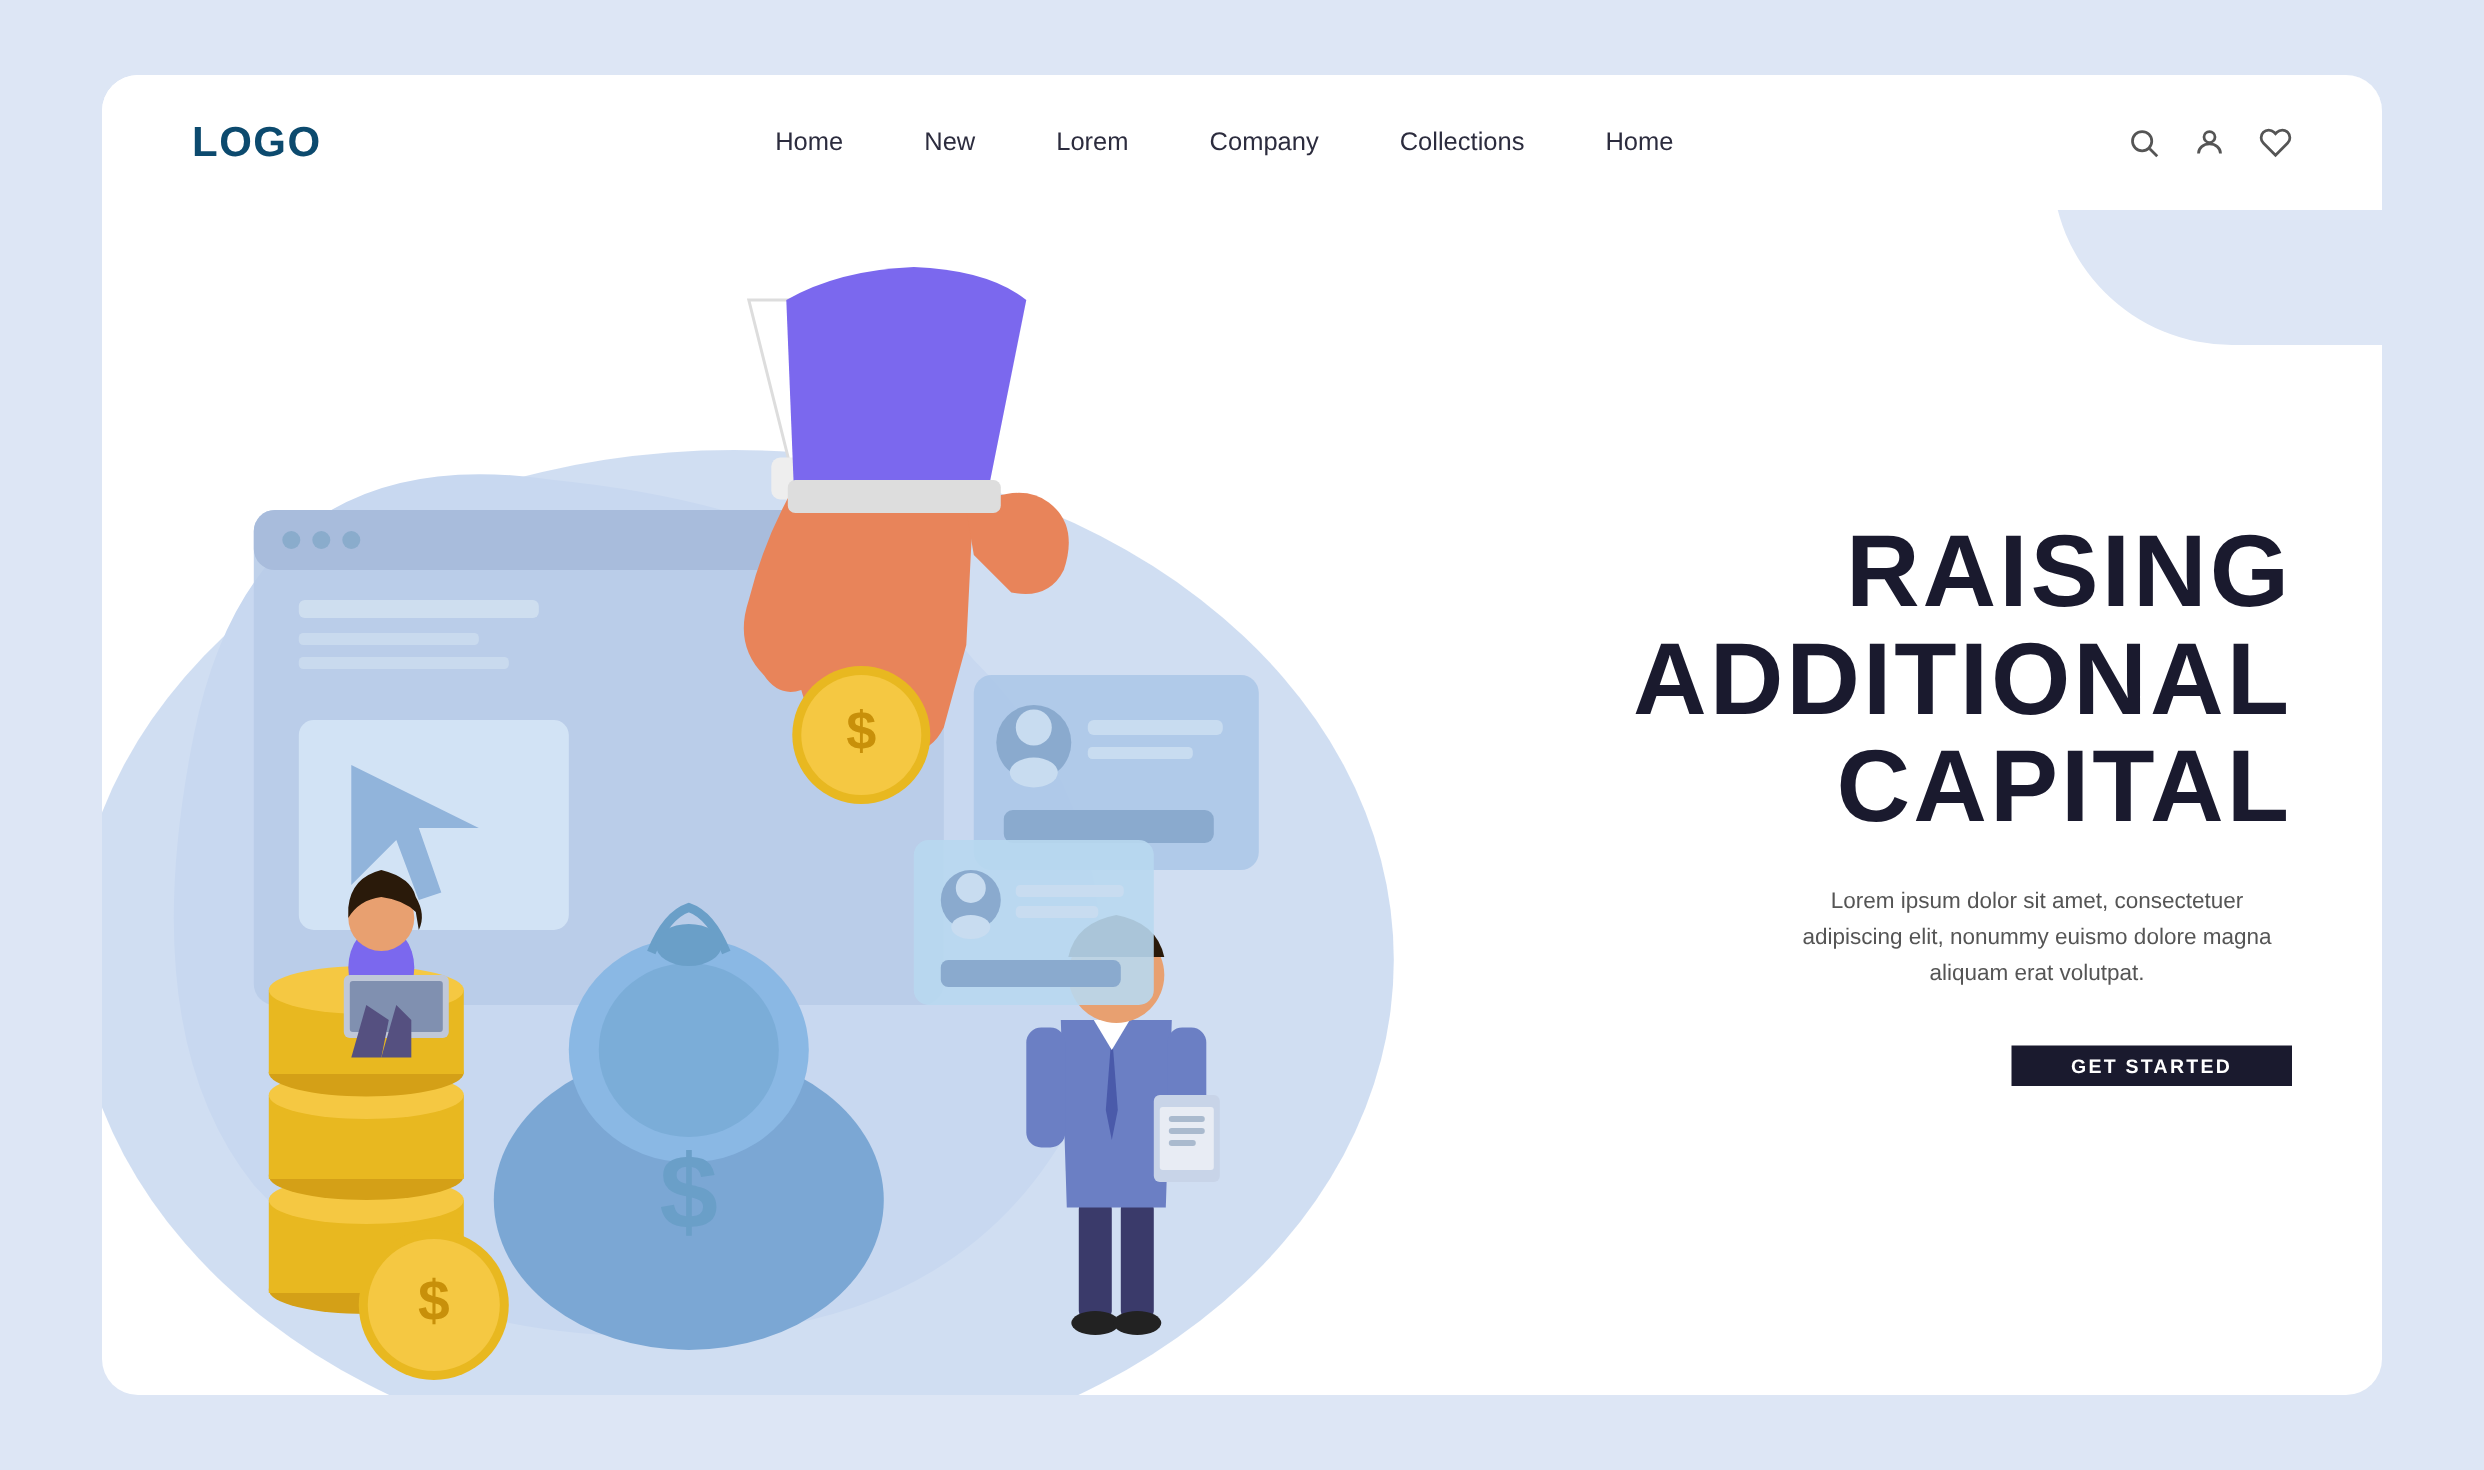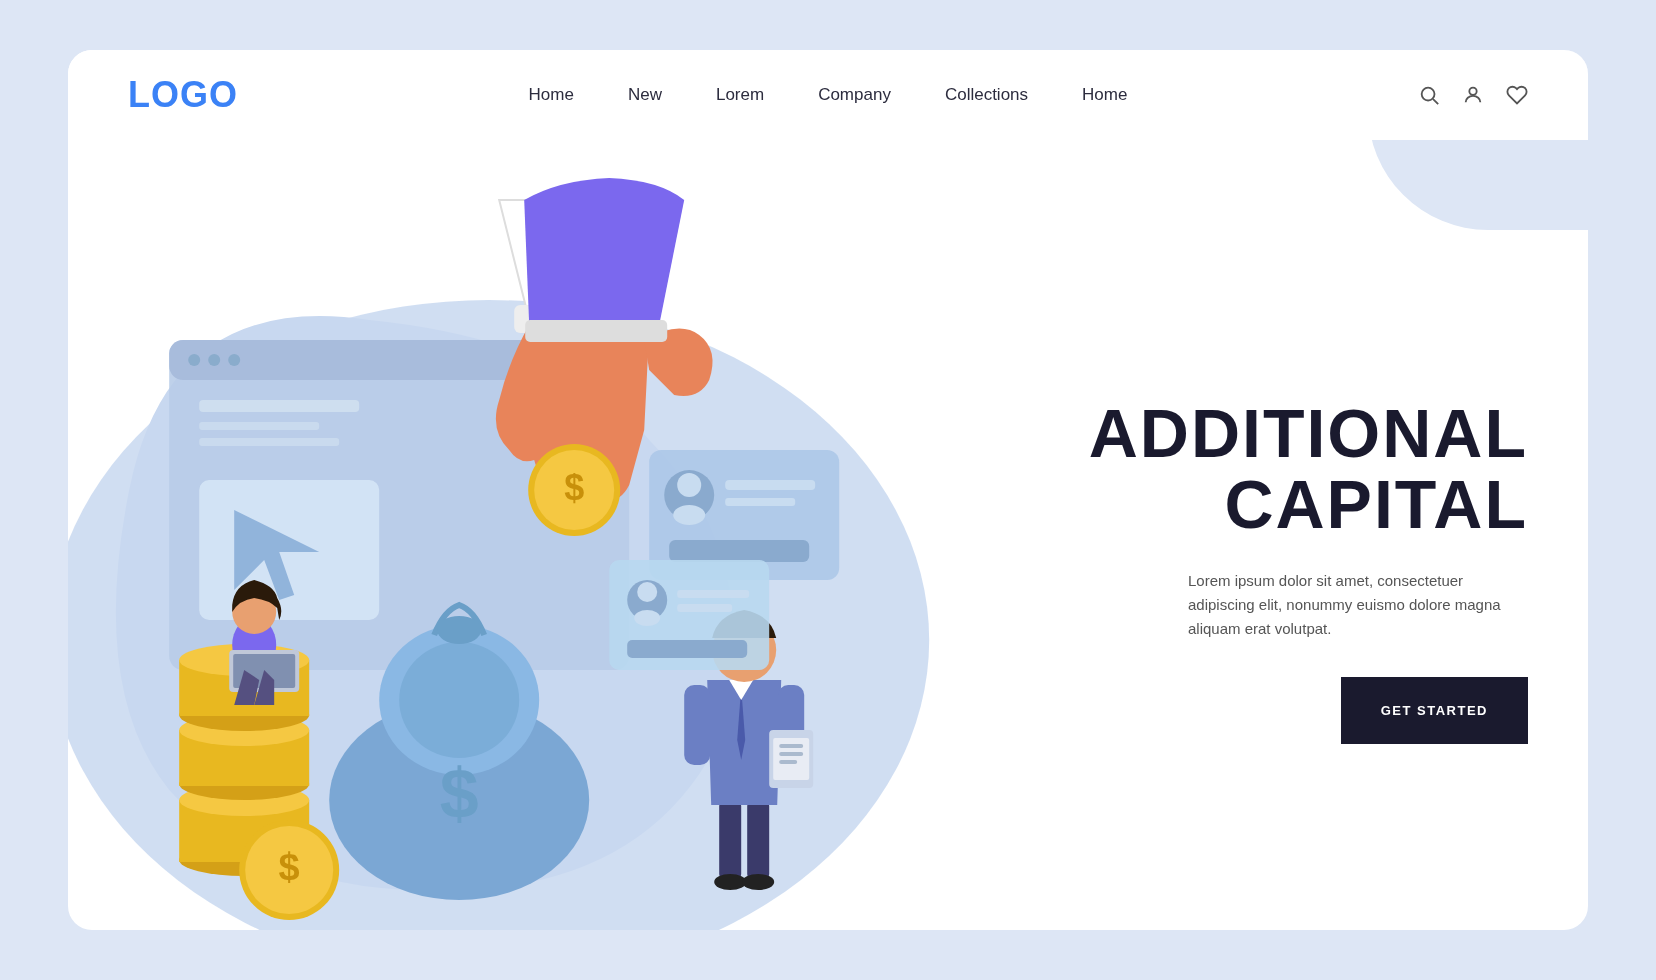--- a/index.html
+++ b/index.html
@@ -31,23 +31,23 @@
       align-items: center;
       padding: 0 60px;
       height: 90px;
       background: #fff;
       position: relative;
       z-index: 10;
       flex-shrink: 0;
     }
 
     .logo {
-      font-size: 36px;
+      font-size: 28px;
       font-weight: 900;
-      color: #3b82f6;
+      color: #0c4a6e;
       letter-spacing: 1px;
       margin-right: auto;
     }
 
     .nav-links {
       display: flex;
       gap: 54px;
       align-items: center;
     }
 
@@ -110,31 +110,31 @@
       line-height: 1.05;
       text-align: right;
       letter-spacing: 2px;
       margin-bottom: 28px;
     }
 
     .hero-description {
       font-size: 15px;
       color: #555;
       line-height: 1.6;
-      text-align: left;
+      text-align: center;
       margin-bottom: 36px;
       max-width: 340px;
       margin-left: auto;
     }
 
     .get-started-btn {
       background: #1a1a2e;
       color: #fff;
       border: none;
-      padding: 26px 40px;
+      padding: 6px 40px;
       font-size: 13px;
       font-weight: 700;
       letter-spacing: 1.5px;
       cursor: pointer;
       align-self: flex-end;
       text-transform: uppercase;
     }
 
     
     .illustration-svg {
@@ -311,21 +311,21 @@
 
         <path d="M455 60 Q490 40 540 38 Q590 40 615 60 L590 185 L460 185Z" fill="#7b68ee"></path>
 
         <rect x="456" y="180" width="142" height="22" rx="5" fill="#ddd"></rect>
 
       </svg>
     </div>
 
     <div class="text-area">
       <h1 class="hero-title">
-        <br>
+        <span>RAISING</span><br>
         <span>ADDITIONAL</span><br>
         <span>CAPITAL</span>
       </h1>
       <p class="hero-description">Lorem ipsum dolor sit amet, consectetuer adipiscing elit, nonummy euismo dolore magna aliquam erat volutpat.</p>
       <button class="get-started-btn">GET STARTED</button>
     </div>
 
   </div>
 </div>
 

